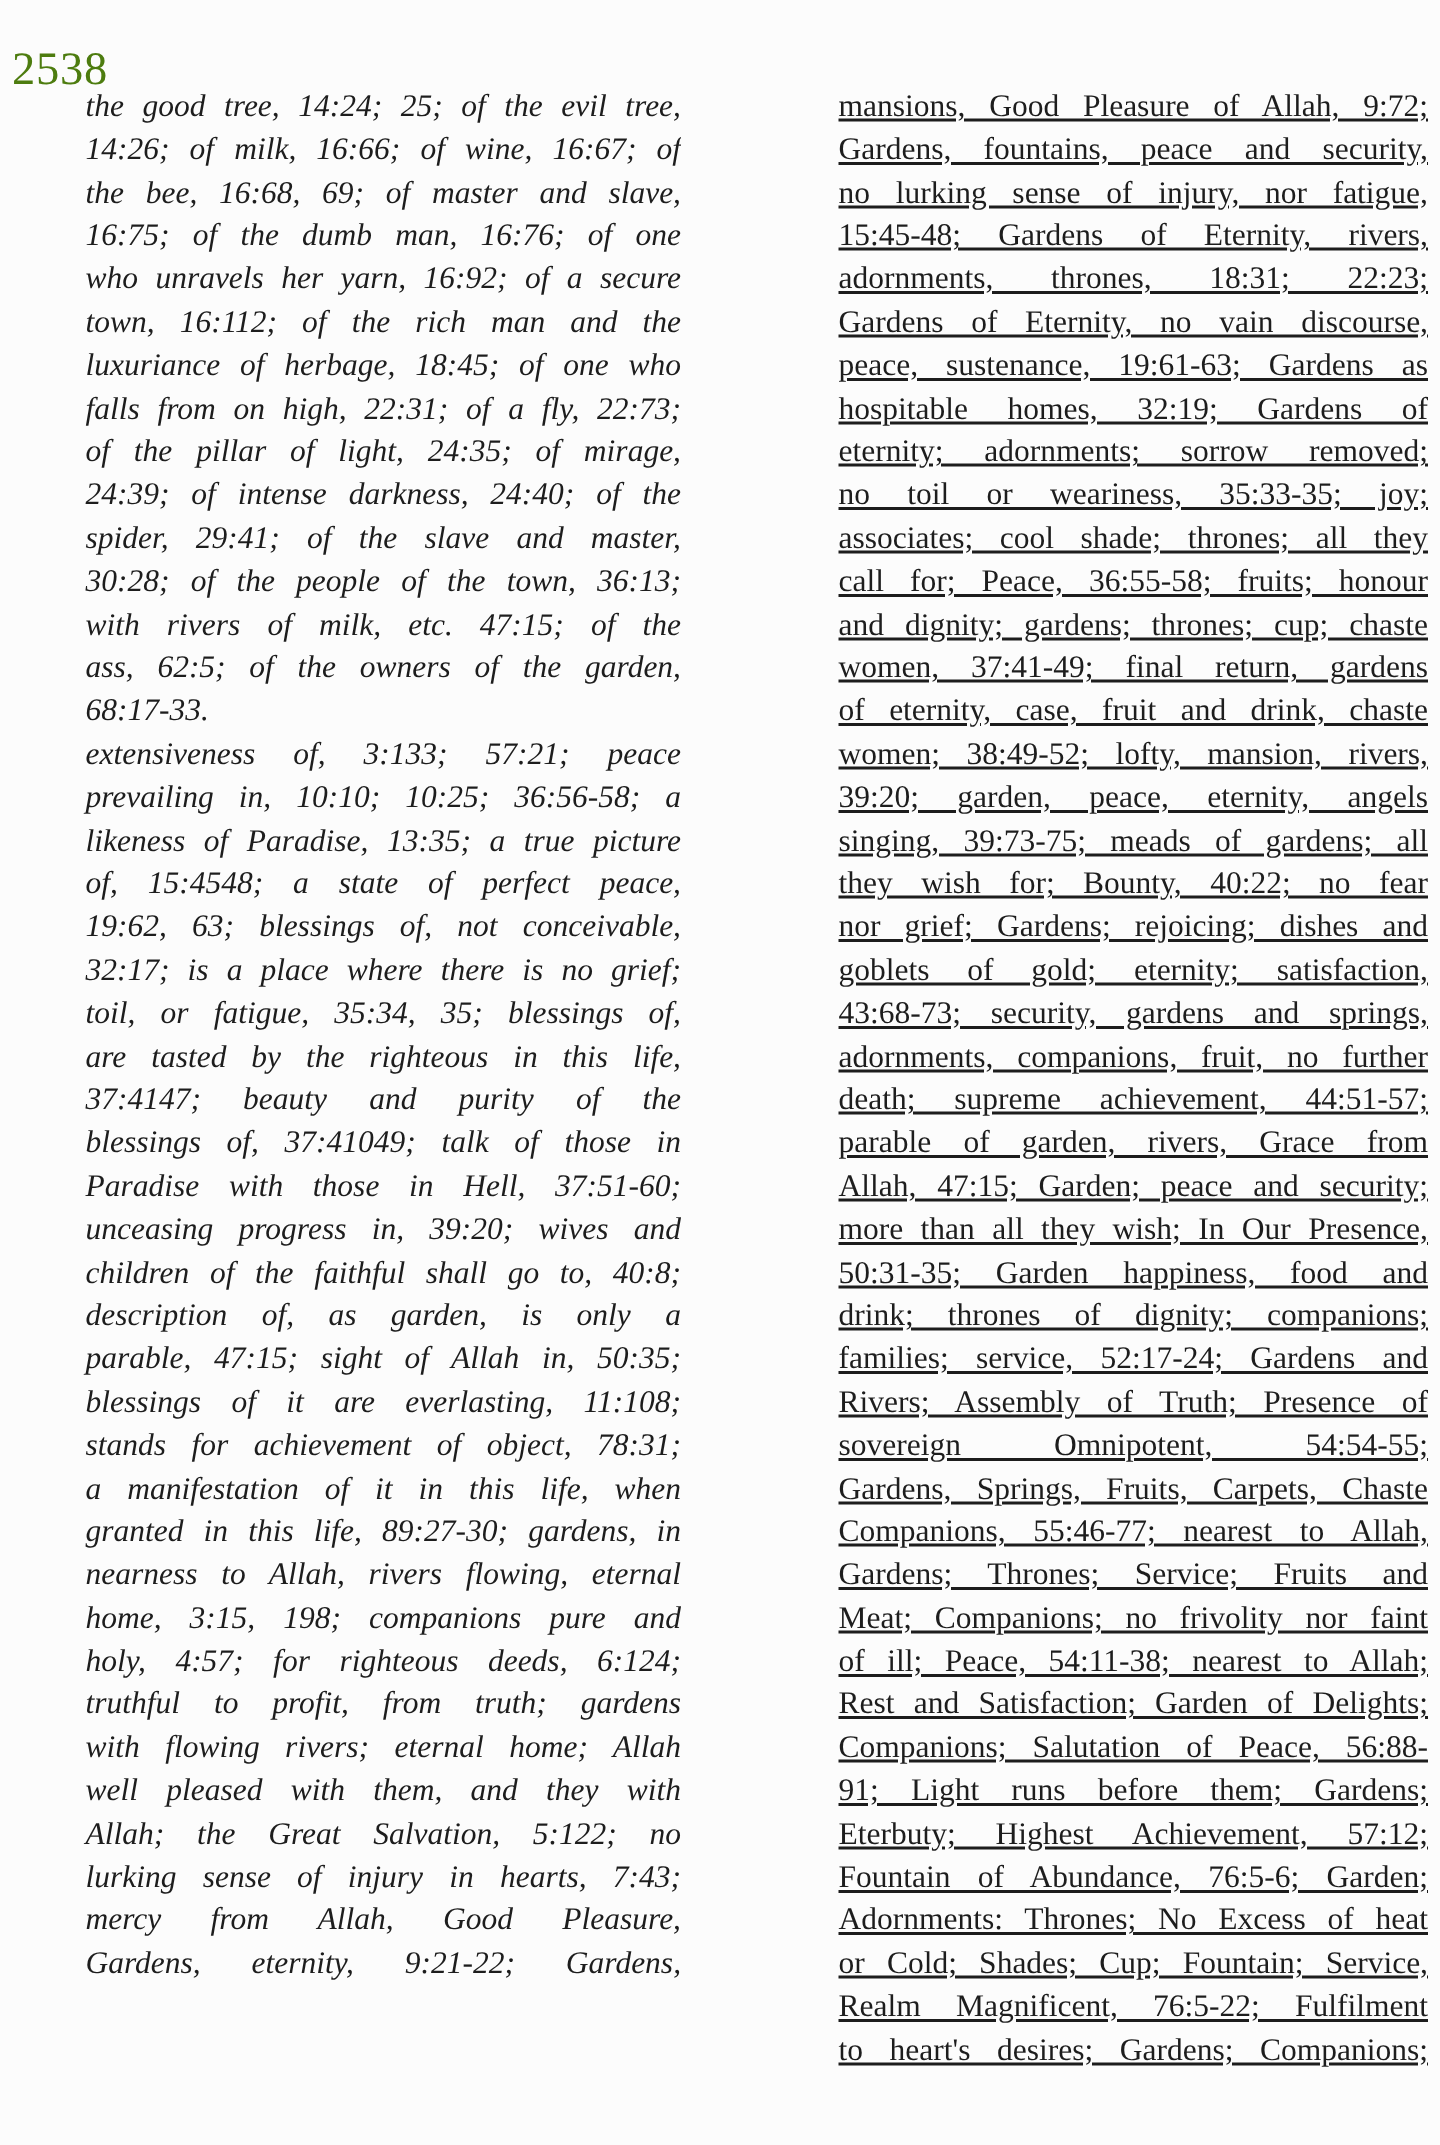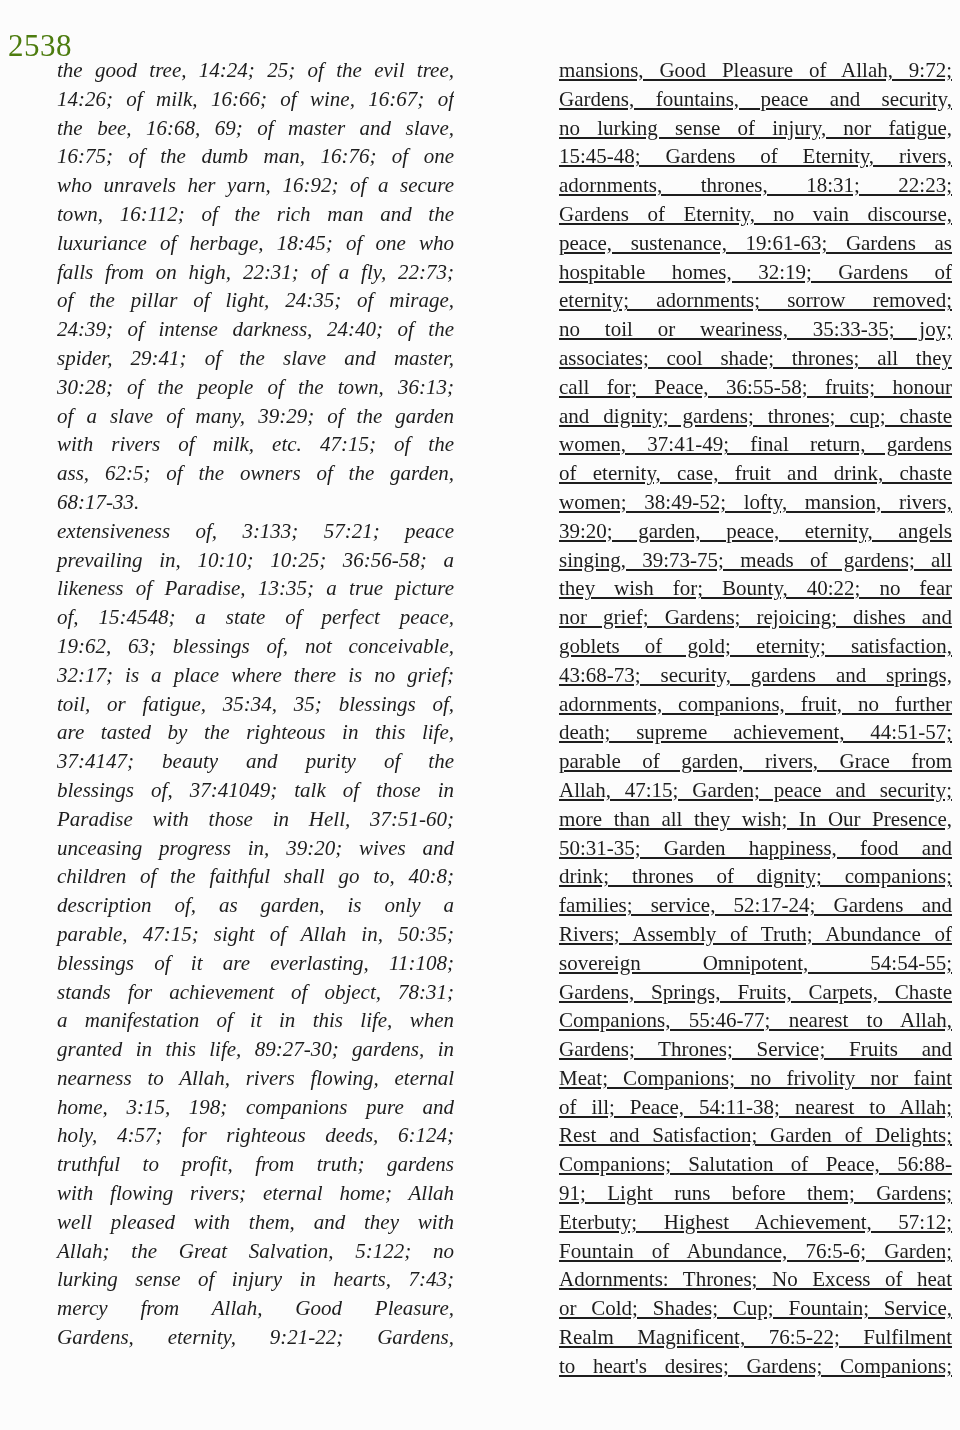--- a/index.html
+++ b/index.html
@@ -73,21 +73,20 @@
       <div class="line">the bee, 16:68, 69; of master and slave,</div>
       <div class="line">16:75; of the dumb man, 16:76; of one</div>
       <div class="line">who unravels her yarn, 16:92; of a secure</div>
       <div class="line">town, 16:112; of the rich man and the</div>
       <div class="line">luxuriance of herbage, 18:45; of one who</div>
       <div class="line">falls from on high, 22:31; of a fly, 22:73;</div>
       <div class="line">of the pillar of light, 24:35; of mirage,</div>
       <div class="line">24:39; of intense darkness, 24:40; of the</div>
       <div class="line">spider, 29:41; of the slave and master,</div>
       <div class="line">30:28; of the people of the town, 36:13;</div>
-      <div class="line">of a slave of many, 39:29; of the garden</div>
       <div class="line">with rivers of milk, etc. 47:15; of the</div>
       <div class="line">ass, 62:5; of the owners of the garden,</div>
       <div class="line nojust">68:17-33.</div>
       <div class="line">extensiveness of, 3:133; 57:21; peace</div>
       <div class="line">prevailing in, 10:10; 10:25; 36:56-58; a</div>
       <div class="line">likeness of Paradise, 13:35; a true picture</div>
       <div class="line">of, 15:4548; a state of perfect peace,</div>
       <div class="line">19:62, 63; blessings of, not conceivable,</div>
       <div class="line">32:17; is a place where there is no grief;</div>
       <div class="line">toil, or fatigue, 35:34, 35; blessings of,</div>
@@ -139,21 +138,21 @@
       <div class="line">goblets of gold; eternity; satisfaction,</div>
       <div class="line">43:68-73; security, gardens and springs,</div>
       <div class="line">adornments, companions, fruit, no further</div>
       <div class="line">death; supreme achievement, 44:51-57;</div>
       <div class="line">parable of garden, rivers, Grace from</div>
       <div class="line">Allah, 47:15; Garden; peace and security;</div>
       <div class="line">more than all they wish; In Our Presence,</div>
       <div class="line">50:31-35; Garden happiness, food and</div>
       <div class="line">drink; thrones of dignity; companions;</div>
       <div class="line">families; service, 52:17-24; Gardens and</div>
-      <div class="line">Rivers; Assembly of Truth; Abundance of</div>
+      <div class="line">Rivers; Assembly of Truth; Presence of</div>
       <div class="line">sovereign Omnipotent, 54:54-55;</div>
       <div class="line">Gardens, Springs, Fruits, Carpets, Chaste</div>
       <div class="line">Companions, 55:46-77; nearest to Allah,</div>
       <div class="line">Gardens; Thrones; Service; Fruits and</div>
       <div class="line">Meat; Companions; no frivolity nor faint</div>
       <div class="line">of ill; Peace, 54:11-38; nearest to Allah;</div>
       <div class="line">Rest and Satisfaction; Garden of Delights;</div>
       <div class="line">Companions; Salutation of Peace, 56:88-</div>
       <div class="line">91; Light runs before them; Gardens;</div>
       <div class="line">Eterbuty; Highest Achievement, 57:12;</div>

